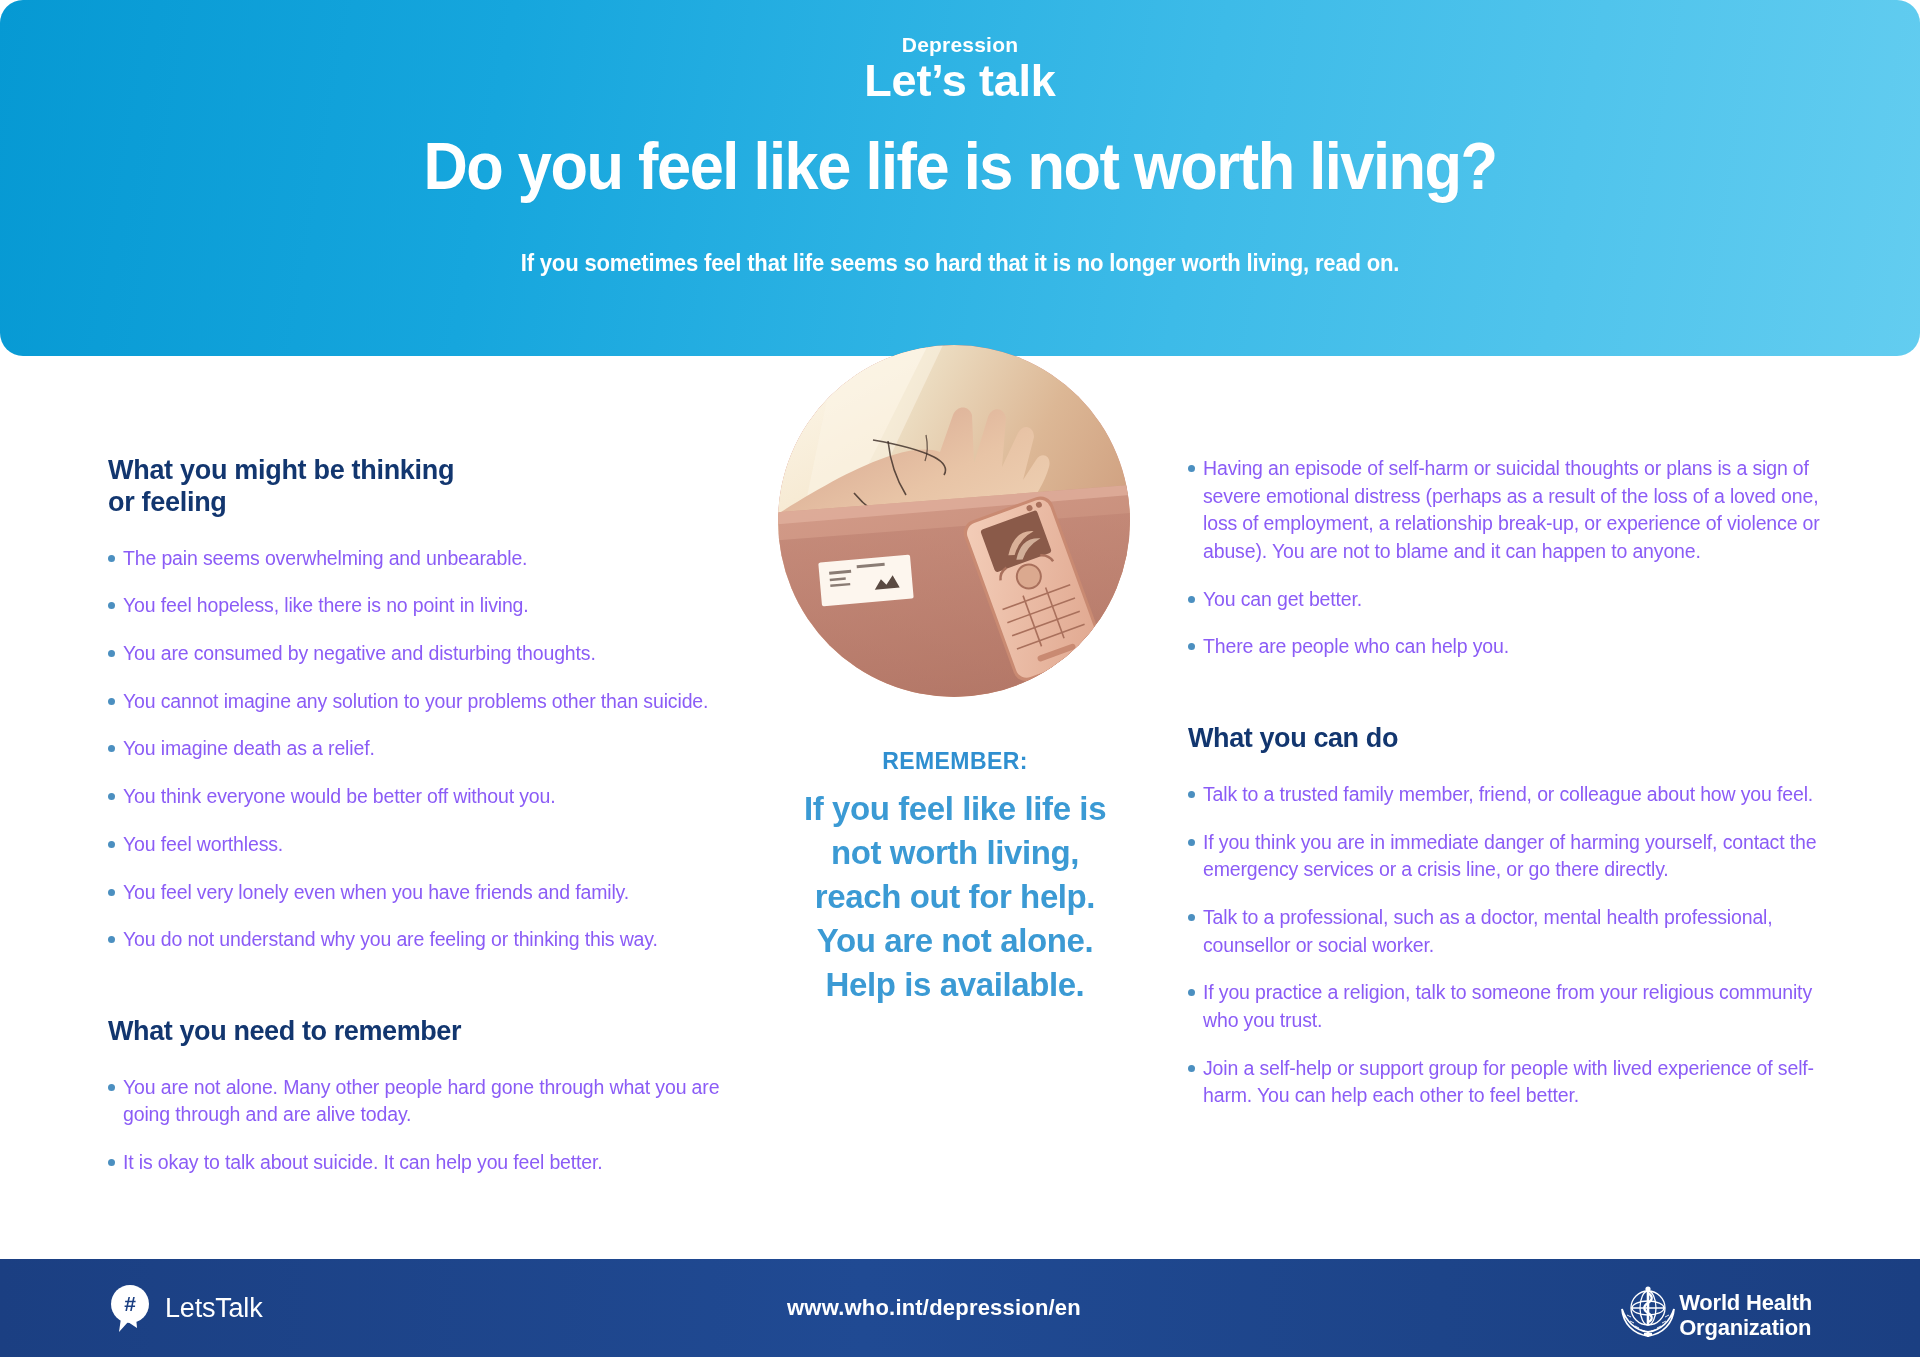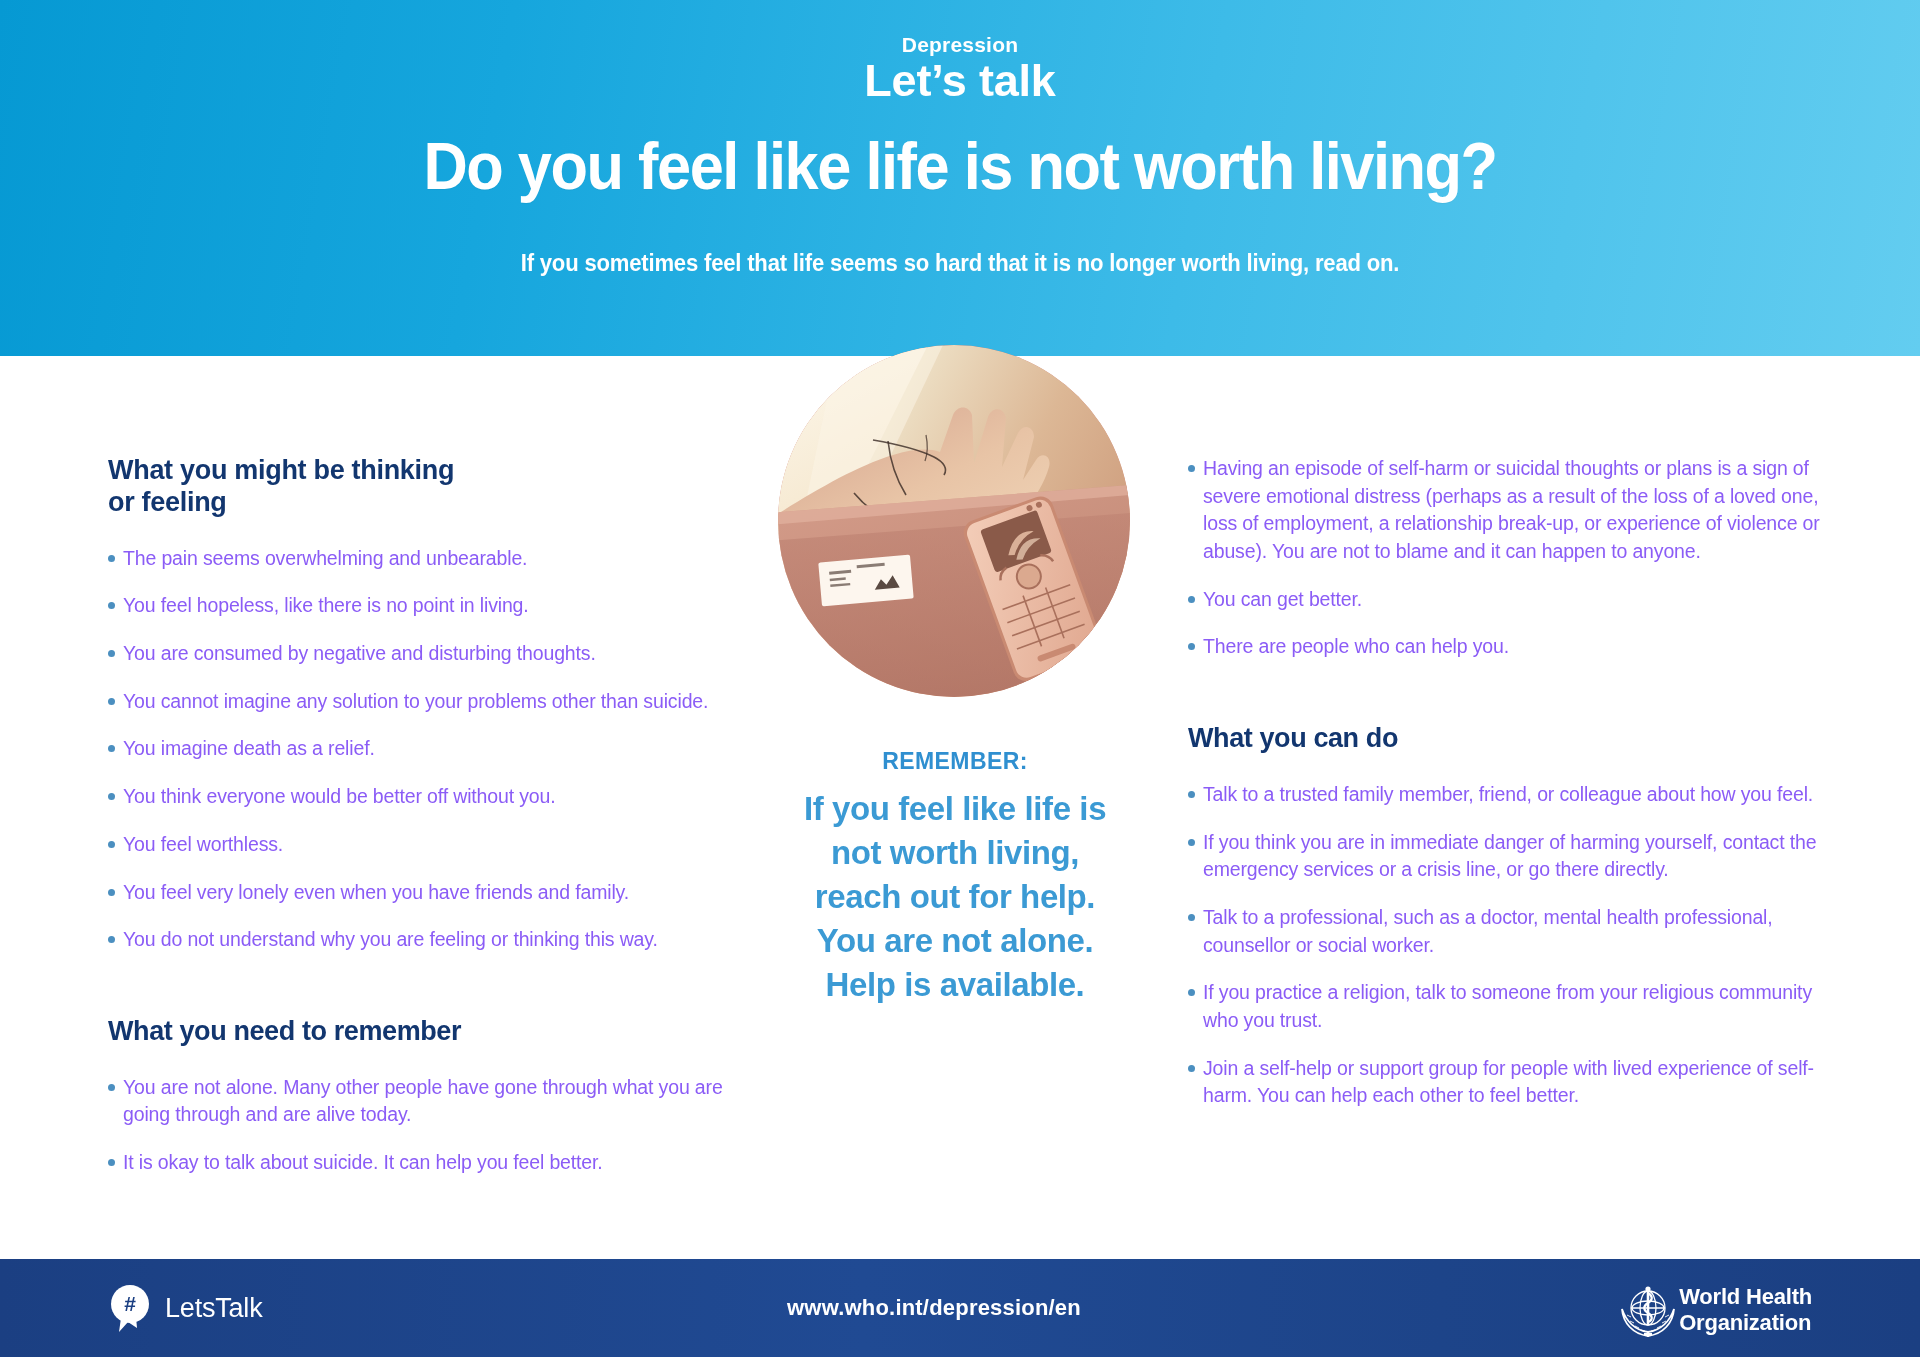--- a/index.html
+++ b/index.html
@@ -19,20 +19,21 @@
     background: #ffffff;
   }
 
   
   .header-band {
     position: absolute;
     left: 0; top: 0;
     width: 1920px;
     height: 356px;
     background: linear-gradient(100deg, #0699d3 0%, #16a6dd 26%, #3dbbe8 62%, #63cdf0 100%);
+    border-radius: 23px;
   }
 
   .brand-lockup {
     position: absolute;
     left: 0; top: 34px;
     width: 1920px;
     text-align: center;
     color: #ffffff;
   }
   .brand-line1 {
@@ -186,21 +187,21 @@
     color: #ffffff;
     font-size: 22px;
     font-weight: bold;
     letter-spacing: 0.2px;
   }
 
   .who-logo {
     position: absolute;
     right: 108px; top: 20px;
     display: flex;
-    align-items: center;
+    align-items: flex-end;
   }
   .who-emblem { width: 62px; height: 62px; display: block; }
   .who-name {
     color: #ffffff;
     font-size: 22px;
     font-weight: bold;
     line-height: 1.16;
     letter-spacing: -0.2px;
   }
 </style>
@@ -329,21 +330,21 @@
       <li>You think everyone would be better off without you.</li>
       <li>You feel worthless.</li>
       <li>You feel very lonely even when you have friends and family.</li>
       <li>You do not understand why you are feeling or thinking this way.</li>
     </ul>
 
     <div class="gap-lg"></div>
 
     <div class="section-heading tight">What you need to remember</div>
     <ul class="bullets">
-      <li>You are not alone. Many other people have gone through what you are going through and are alive today.</li>
+      <li>You are not alone. Many other people hard gone through what you are going through and are alive today.</li>
       <li>It is okay to talk about suicide. It can help you feel better.</li>
     </ul>
   </div>
 
   <div class="remember-block">
     <div class="remember-label">REMEMBER:</div>
     <div class="remember-quote">If you feel like life is not worth living, reach out for help. You are not alone. Help is available.</div>
   </div>
 
   <div class="col-right">

